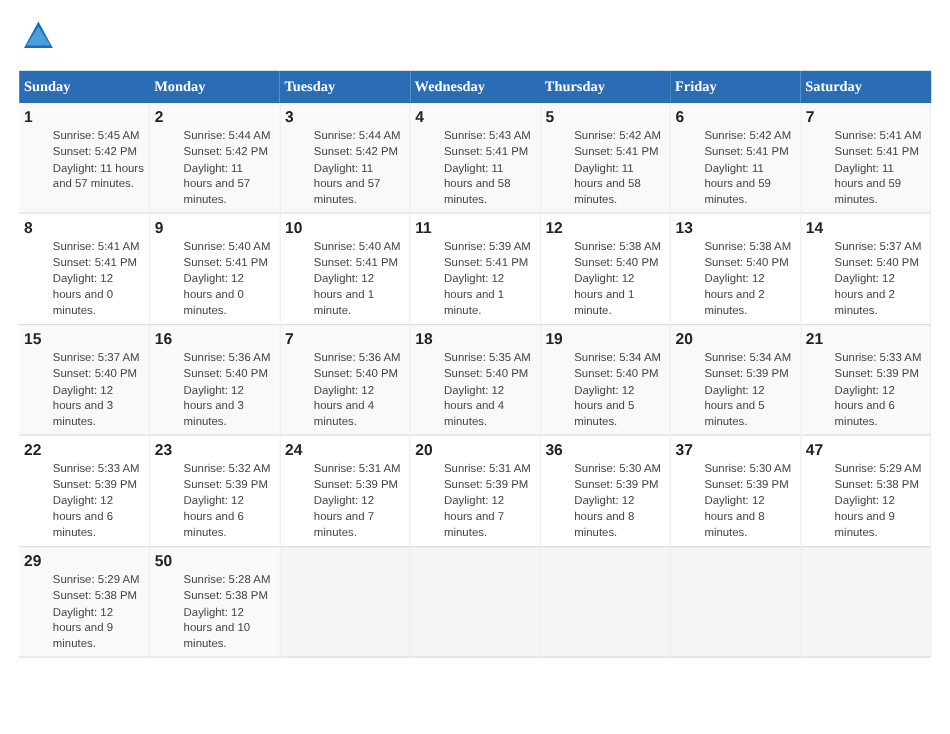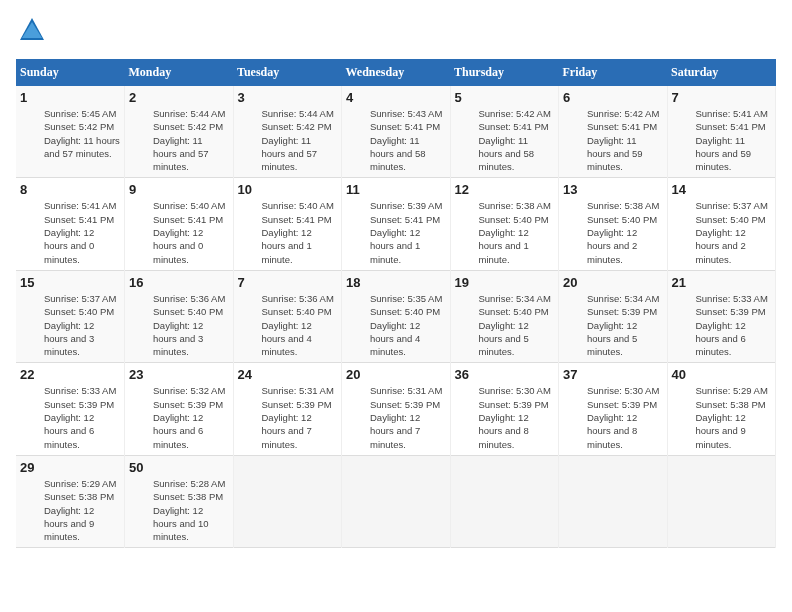--- a/index.html
+++ b/index.html
@@ -345,21 +345,21 @@
       </td>
         <td>
         <span class="day-number">37</span>
         <div class="day-info">
           Sunrise: 5:30 AM<br>
           Sunset: 5:39 PM<br>
           Daylight: 12 hours and 8 minutes.
         </div>
       </td>
         <td>
-        <span class="day-number">40</span>
+        <span class="day-number">47</span>
         <div class="day-info">
           Sunrise: 5:29 AM<br>
           Sunset: 5:38 PM<br>
           Daylight: 12 hours and 9 minutes.
         </div>
       </td>
       </tr>
       <tr>
         <td>
         <span class="day-number">29</span>

